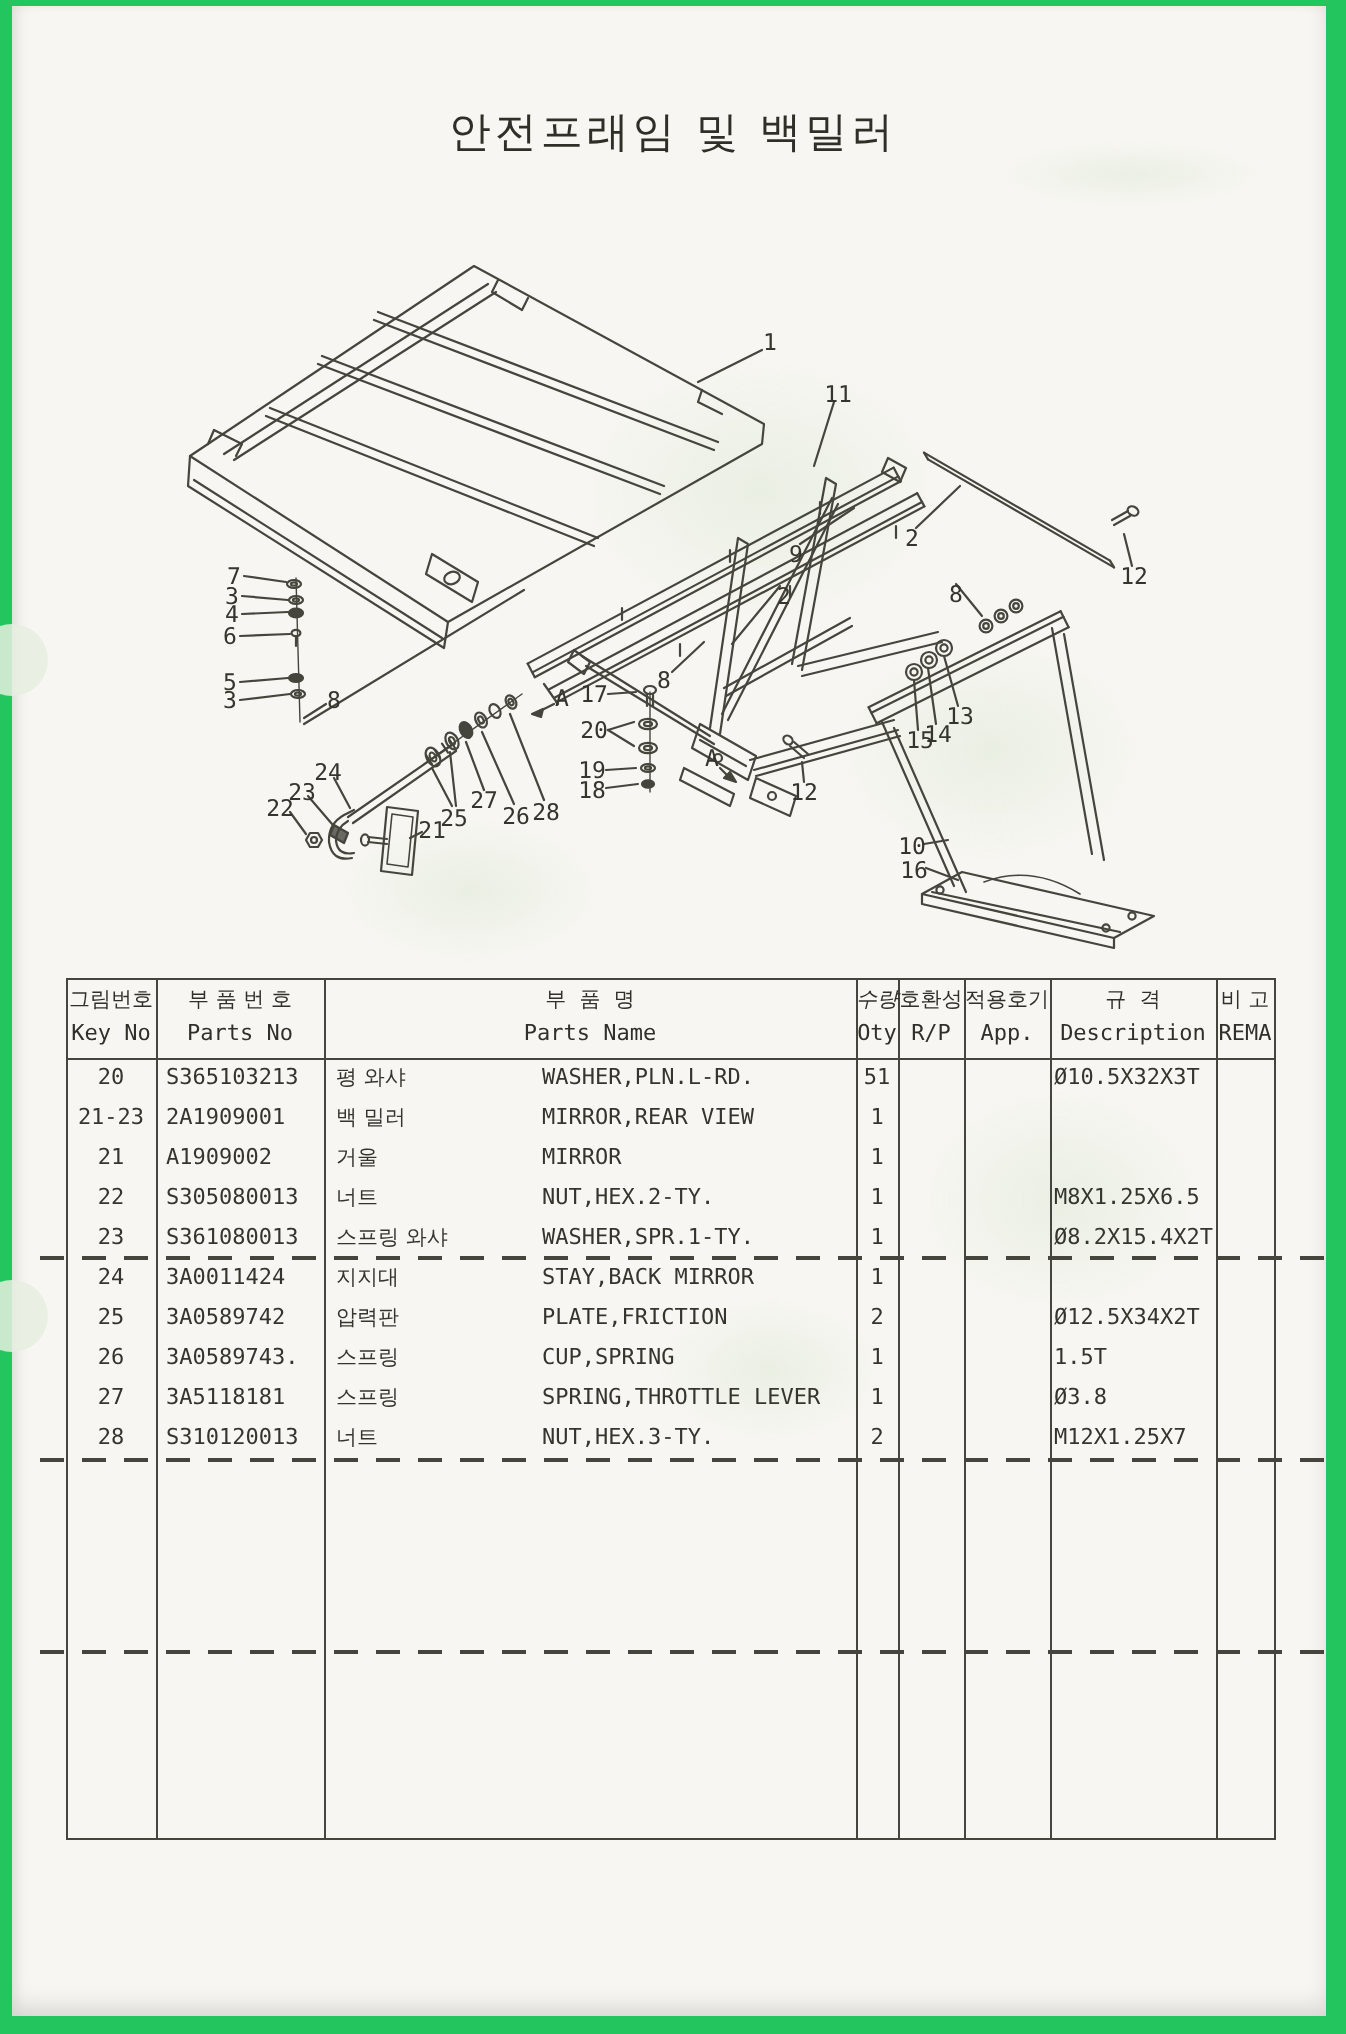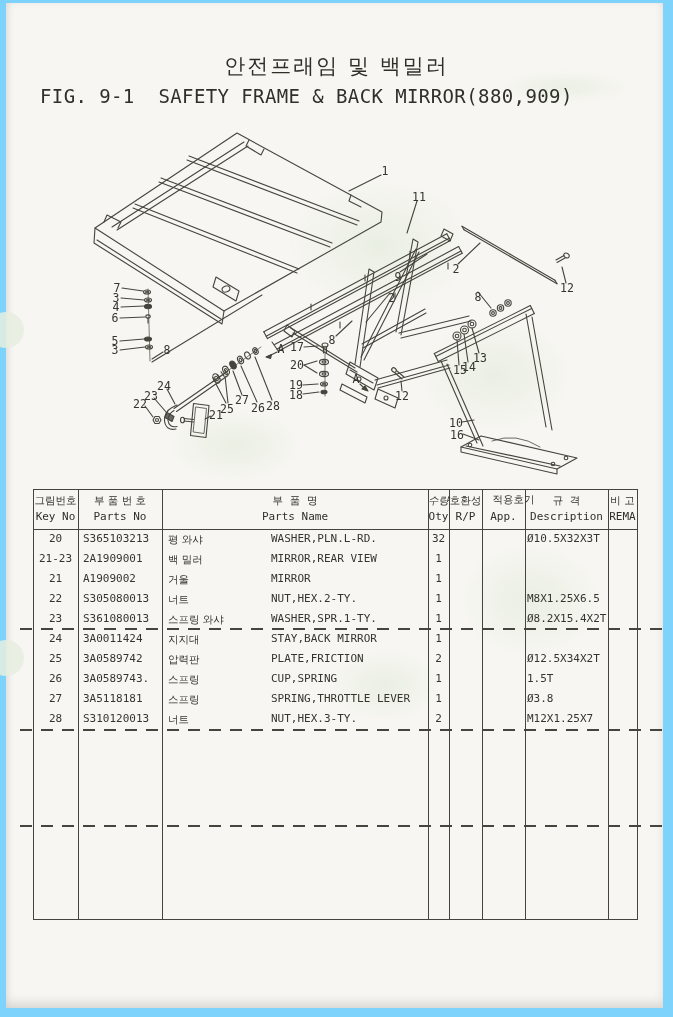--- a/index.html
+++ b/index.html
@@ -1,16 +1,16 @@
 <!DOCTYPE html>
 <html><head>
 <meta charset="utf-8">
 <style>
   html,body{margin:0;padding:0;background:#dedede;}
-  #stage{position:relative;width:673px;height:1017px;background:#7dd3fc;overflow:hidden;
+  #stage{position:relative;width:673px;height:1017px;background:#22c55e;overflow:hidden;
          font-family:"DejaVu Sans Mono","Liberation Mono",monospace;color:#35352e;}
   #paper{position:absolute;left:6px;top:3px;width:657px;height:1005px;background:#f7f6f2;
          box-shadow:inset 0 -6px 10px rgba(0,0,0,.10), inset 2px 0 6px rgba(0,0,0,.05);}
   .hole{position:absolute;width:36px;height:36px;border-radius:50%;background:#e6eee0;opacity:.85;}
   .smudge{position:absolute;border-radius:50%;background:radial-gradient(closest-side,#d9e6d0,rgba(217,230,208,0));
           filter:blur(2px);opacity:.45;}
   
   #title-ko{position:absolute;left:0;top:52px;width:673px;text-align:center;
             font-family:"DejaVu Sans",sans-serif;font-size:21px;letter-spacing:2px;color:#2f2f28;}
   #fig-title{position:absolute;left:40px;top:85px;font-size:19px;letter-spacing:.4px;
@@ -50,21 +50,20 @@
   <div class="hole" style="left:-12px;top:312px;"></div>
   <div class="hole" style="left:-12px;top:640px;"></div>
   <div class="smudge" style="left:500px;top:72px;width:130px;height:30px;"></div>
   <div class="smudge" style="left:290px;top:180px;width:180px;height:130px;"></div>
   <div class="smudge" style="left:420px;top:320px;width:150px;height:110px;"></div>
   <div class="smudge" style="left:170px;top:410px;width:130px;height:70px;"></div>
   <div class="smudge" style="left:460px;top:545px;width:140px;height:110px;"></div>
   <div class="smudge" style="left:330px;top:650px;width:110px;height:70px;"></div>
 
   <div id="title-ko">안전프래임 및 백밀러</div>
-  <div id="fig-title">FIG. 9-1  SAFETY FRAME &amp; BACK MIRROR(880,909)</div>
 
   <svg id="diag" width="673" height="1017" viewBox="0 0 673 1017">
     <g stroke="#45453d" stroke-width="1.1" fill="none" stroke-linecap="round" stroke-linejoin="round">
 
       <g>
         <path d="M237,133 L382,212 L381,222 L224,311 L95,228 Z"></path>
         <path d="M95,228 L94,243 L222,324 L224,311"></path>
         <path d="M97,240 L221,319"></path>
         <path d="M249,140 L246,146 L261,155 L264,149"></path>
         <path d="M351,195 L349,201 L361,207"></path>
@@ -288,34 +287,34 @@
         <div class="hcell hko" style="left: 0px; width: 45px; top: 4px;">그림번호</div>
         <div class="hcell hen" style="left: 0px; width: 45px; top: 21px;">Key No</div>
         <div class="hcell hko" style="left: 45px; width: 84px; top: 4px;">부 품 번 호</div>
         <div class="hcell hen" style="left: 45px; width: 84px; top: 21px;">Parts No</div>
         <div class="hcell hko" style="left: 129px; width: 266px; top: 4px;">부  품  명</div>
         <div class="hcell hen" style="left: 129px; width: 266px; top: 21px;">Parts Name</div>
         <div class="hcell hko" style="left: 395px; width: 21px; top: 4px; font-style: italic;">수량</div>
         <div class="hcell hen" style="left: 395px; width: 21px; top: 21px;">Oty</div>
         <div class="hcell hko" style="left: 416px; width: 33px; top: 4px;">호환성</div>
         <div class="hcell hen" style="left: 416px; width: 33px; top: 21px;">R/P</div>
-        <div class="hcell hko" style="left: 459px; width: 43px; top: 4px; font-family: Liberation Mono, monospace;">적용호기</div>
+        <div class="hcell hko" style="left: 449px; width: 43px; top: 4px;">적용호기</div>
         <div class="hcell hen" style="left: 449px; width: 43px; top: 21px;">App.</div>
         <div class="hcell hko" style="left: 492px; width: 83px; top: 4px;">규  격</div>
         <div class="hcell hen" style="left: 492px; width: 83px; top: 21px;">Description</div>
         <div class="hcell hko" style="left: 575px; width: 29px; top: 4px;">비 고</div>
         <div class="hcell hen" style="left: 575px; width: 29px; top: 21px;">REMA</div>
       </div>
     <div id="tbodyrows">
         <div class="trow" style="top: 40px;">
           <div class="cell c-key">20</div>
           <div class="cell c-pno">S365103213</div>
           <div class="cell c-nko">평 와샤</div>
           <div class="cell c-nen">WASHER,PLN.L-RD.</div>
-          <div class="cell c-qty">32</div>
+          <div class="cell c-qty">51</div>
           <div class="cell c-rp"></div>
           <div class="cell c-app"></div>
           <div class="cell c-desc">Ø10.5X32X3T</div>
           <div class="cell c-rema"></div>
         </div>
         <div class="trow" style="top: 60px;">
           <div class="cell c-key">21-23</div>
           <div class="cell c-pno">2A1909001</div>
           <div class="cell c-nko">백 밀러</div>
           <div class="cell c-nen">MIRROR,REAR VIEW</div>

